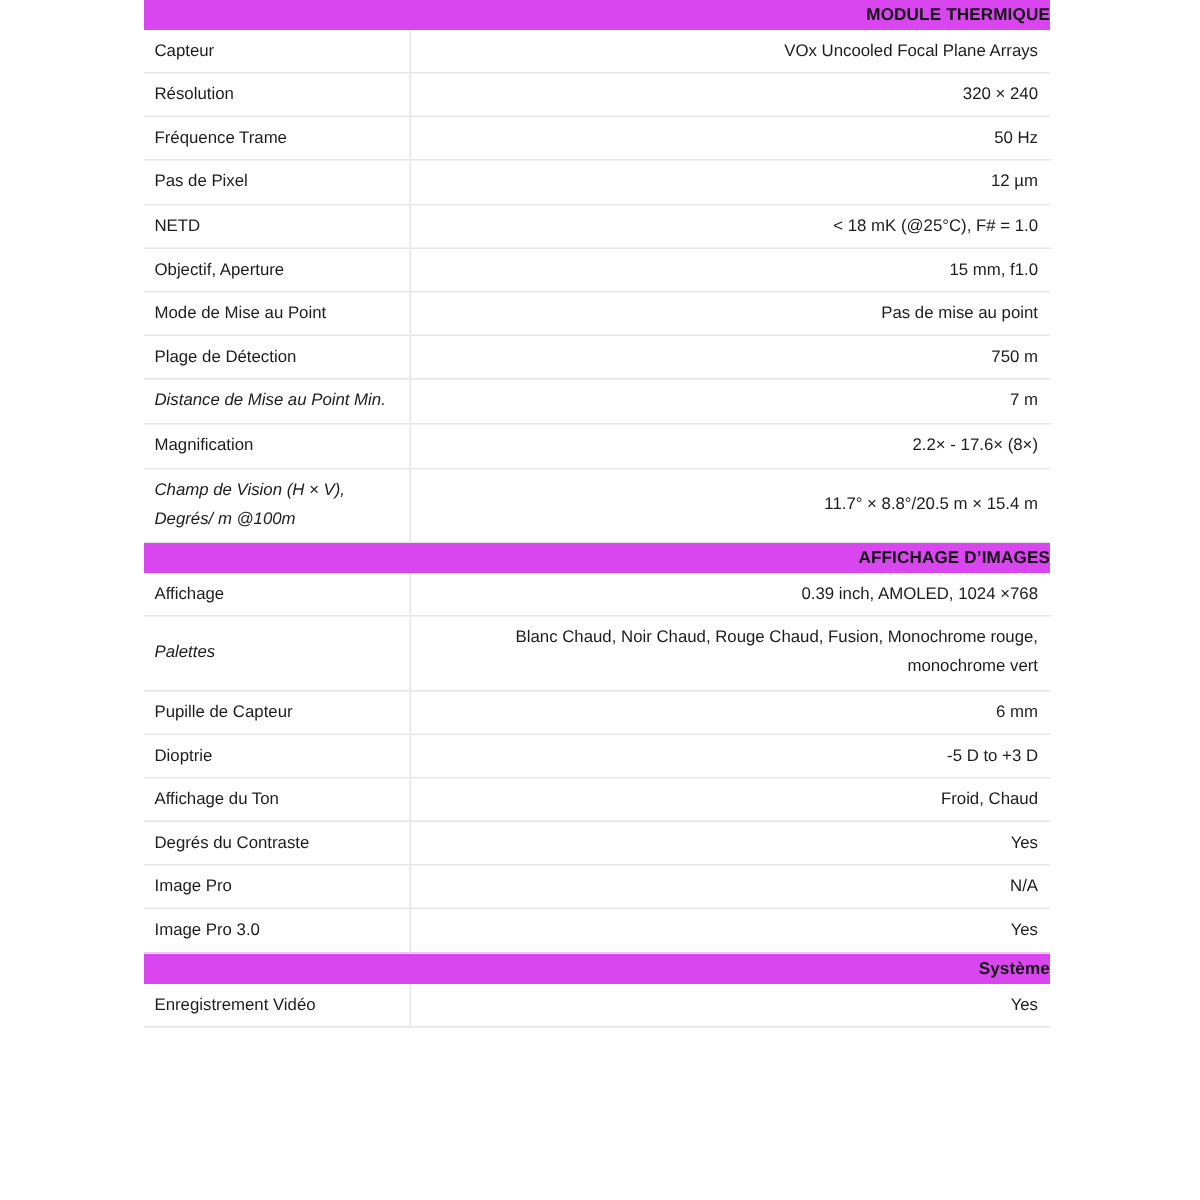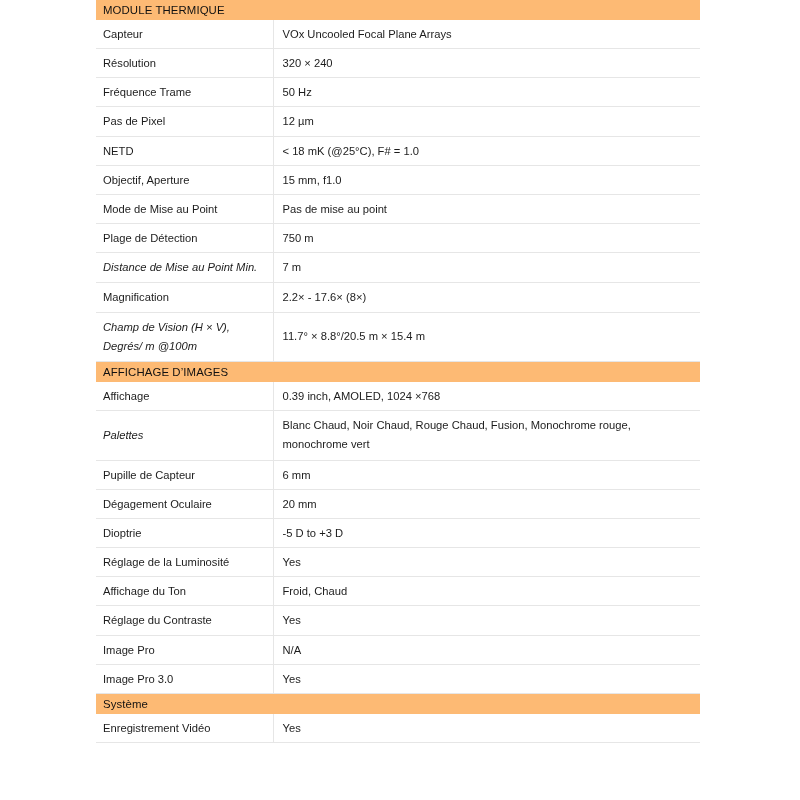--- a/index.html
+++ b/index.html
@@ -25,45 +25,47 @@
     table-layout: fixed;
     font-size: 11.2px;
     color: #1a1a1a;
   }
 
   table.spec-table col.col-label { width: 177px; }
   table.spec-table col.col-value { width: 427px; }
 
   
   tr.section-row > td {
-    background: #fdba74;
-    font-weight: normal;
+    background: #d946ef;
+    font-weight: bold;
     font-size: 11.4px;
     color: #111111;
     padding: 4px 0 4px 7px;
     letter-spacing: 0.1px;
     border: none;
+    text-align: right;
   }
 
   
   tr.data-row > td {
     border-bottom: 1px solid #e6e6e6;
     vertical-align: middle;
     color: #1c1c1c;
   }
 
   td.cell-label {
     padding: 5px 8px 5px 7px;
     border-right: 1px solid #e6e6e6;
     line-height: 1.62;
   }
 
   td.cell-value {
     padding: 5px 8px 5px 9px;
     line-height: 1.62;
+    text-align: right;
   }
 
   
   tr.tall-row td.cell-label { line-height: 1.72; font-style: italic; }
   tr.tall-row td.cell-value { line-height: 1.72; }
 </style>
 </head>
 <body>
 
 <div id="spec-sheet">
@@ -129,37 +131,29 @@
         </tr>
         <tr class="data-row tall-row">
           <td class="cell-label">Palettes</td>
           <td class="cell-value">Blanc Chaud, Noir Chaud, Rouge Chaud, Fusion, Monochrome rouge, monochrome vert</td>
         </tr>
         <tr class="data-row">
           <td class="cell-label">Pupille de Capteur</td>
           <td class="cell-value">6 mm</td>
         </tr>
         <tr class="data-row">
-          <td class="cell-label">Dégagement Oculaire</td>
-          <td class="cell-value">20 mm</td>
-        </tr>
-        <tr class="data-row">
           <td class="cell-label">Dioptrie</td>
           <td class="cell-value">-5 D to +3 D</td>
-        </tr>
-        <tr class="data-row">
-          <td class="cell-label">Réglage de la Luminosité</td>
-          <td class="cell-value">Yes</td>
         </tr>
         <tr class="data-row">
           <td class="cell-label">Affichage du Ton</td>
           <td class="cell-value">Froid, Chaud</td>
         </tr>
         <tr class="data-row">
-          <td class="cell-label">Réglage du Contraste</td>
+          <td class="cell-label">Degrés du Contraste</td>
           <td class="cell-value">Yes</td>
         </tr>
         <tr class="data-row">
           <td class="cell-label">Image Pro</td>
           <td class="cell-value">N/A</td>
         </tr>
         <tr class="data-row">
           <td class="cell-label">Image Pro 3.0</td>
           <td class="cell-value">Yes</td>
         </tr>

